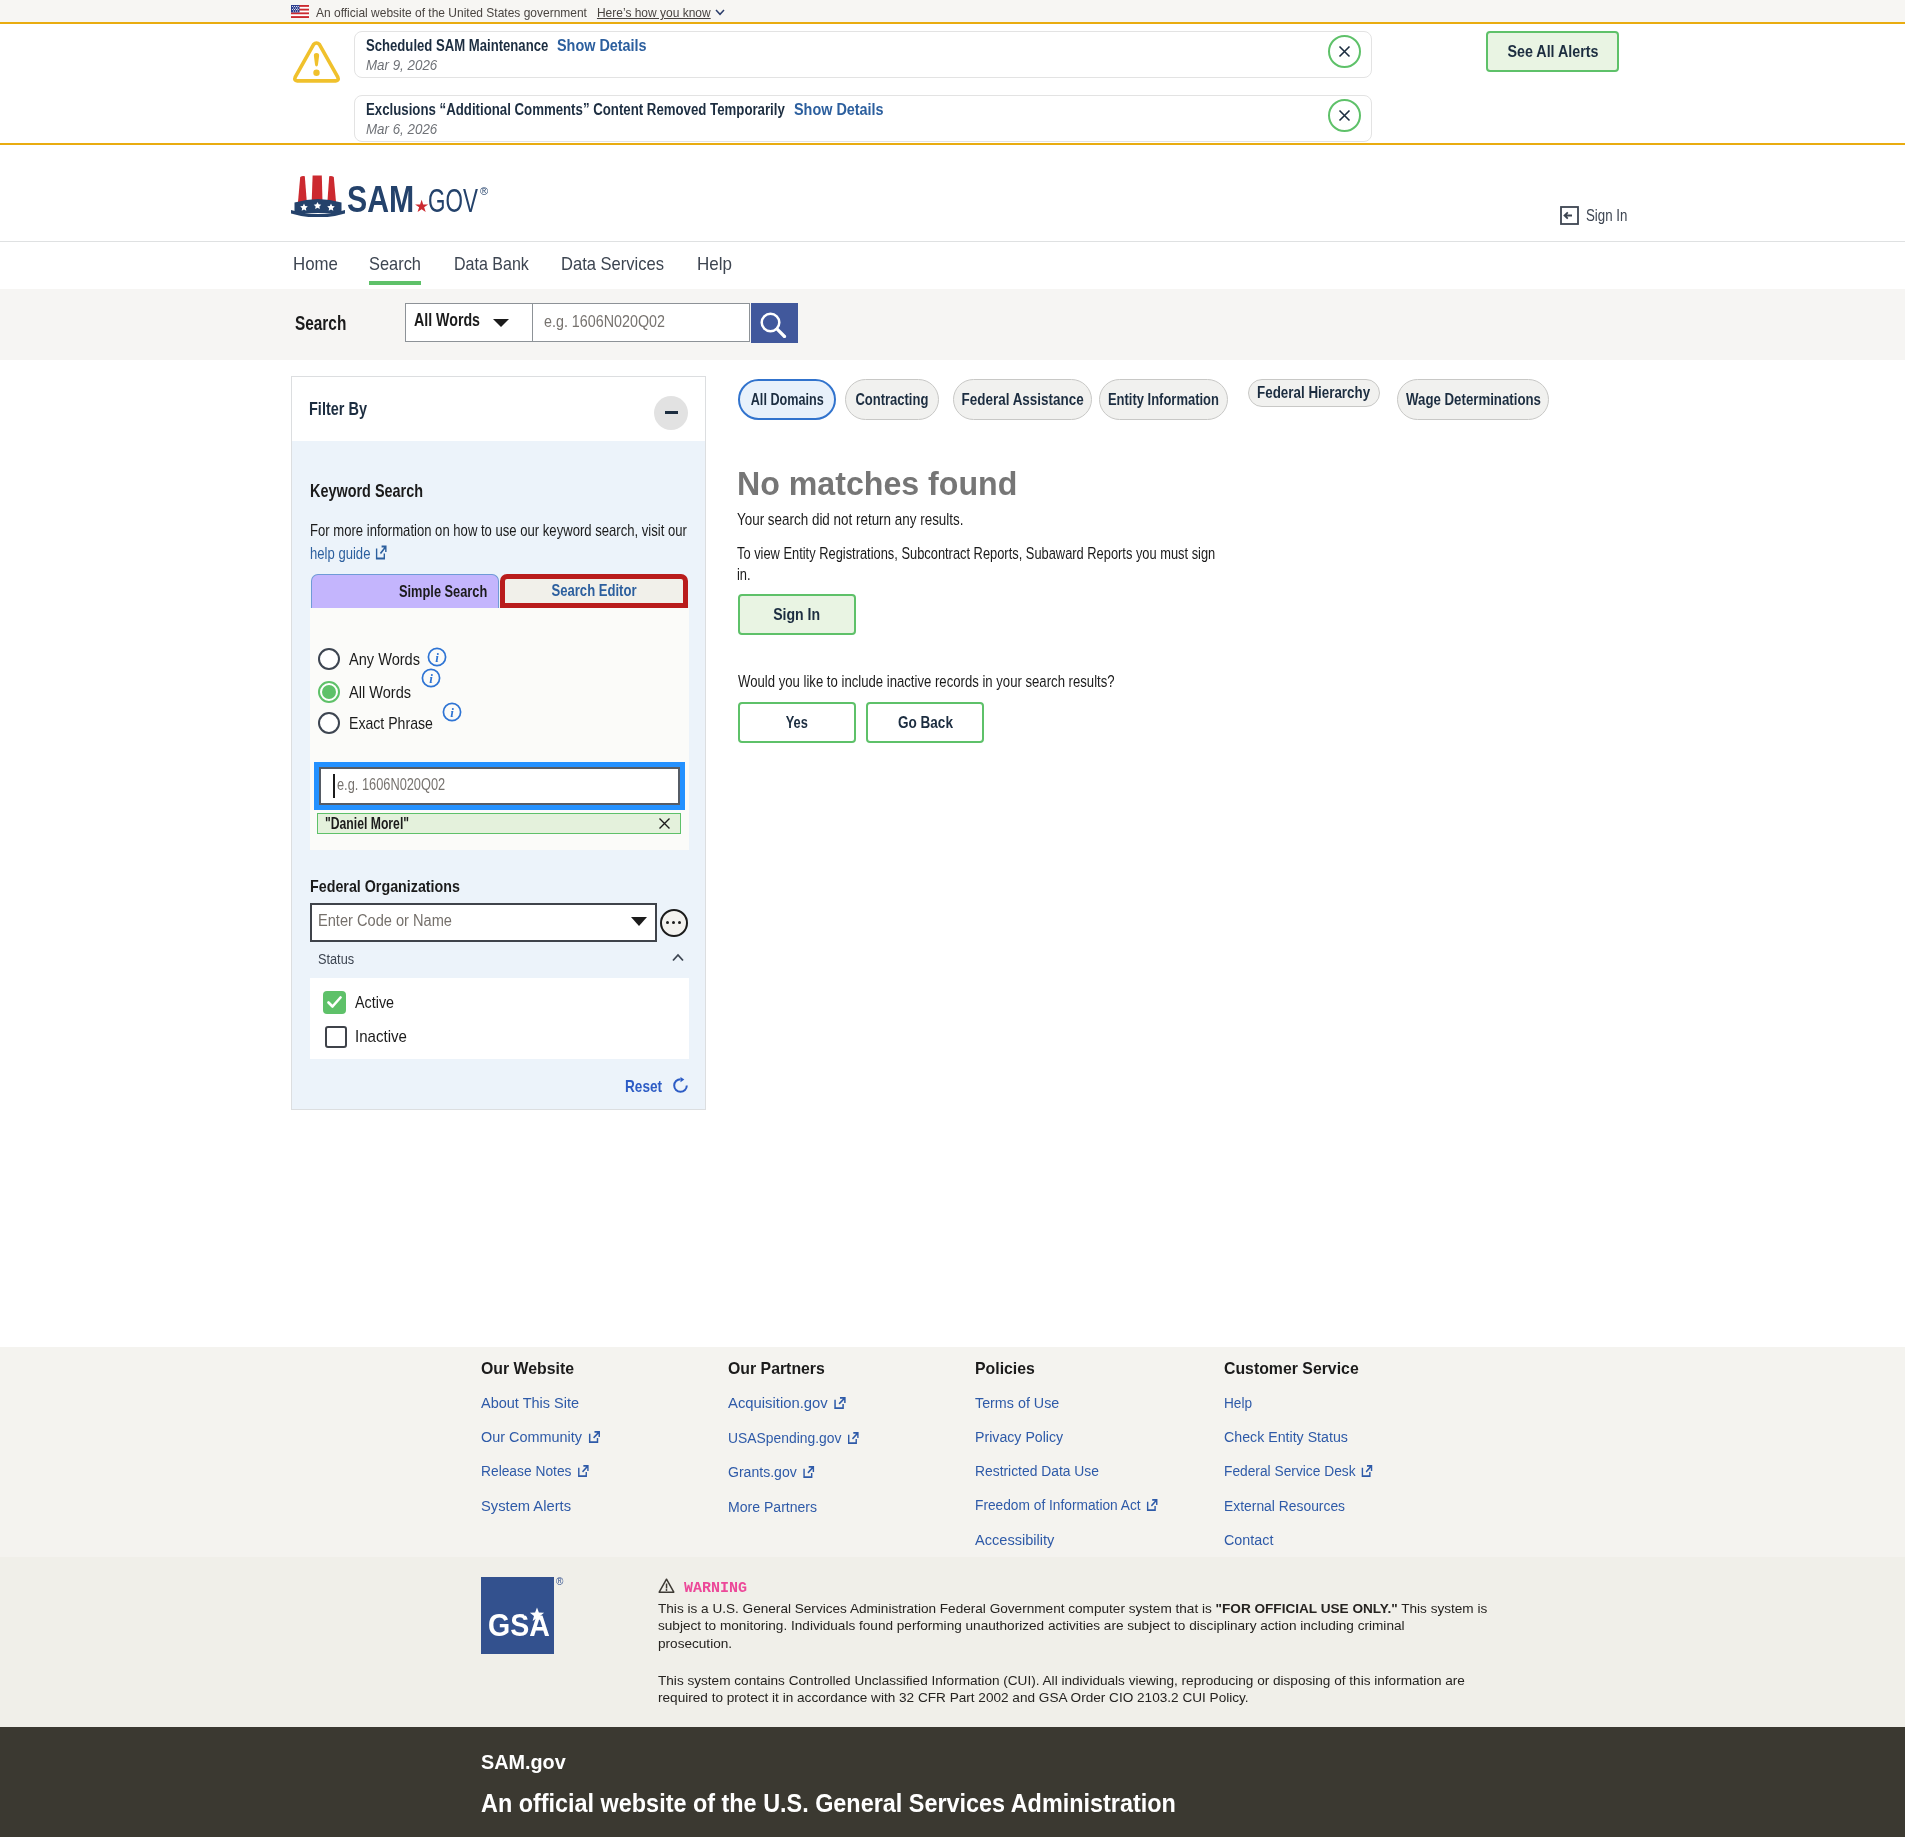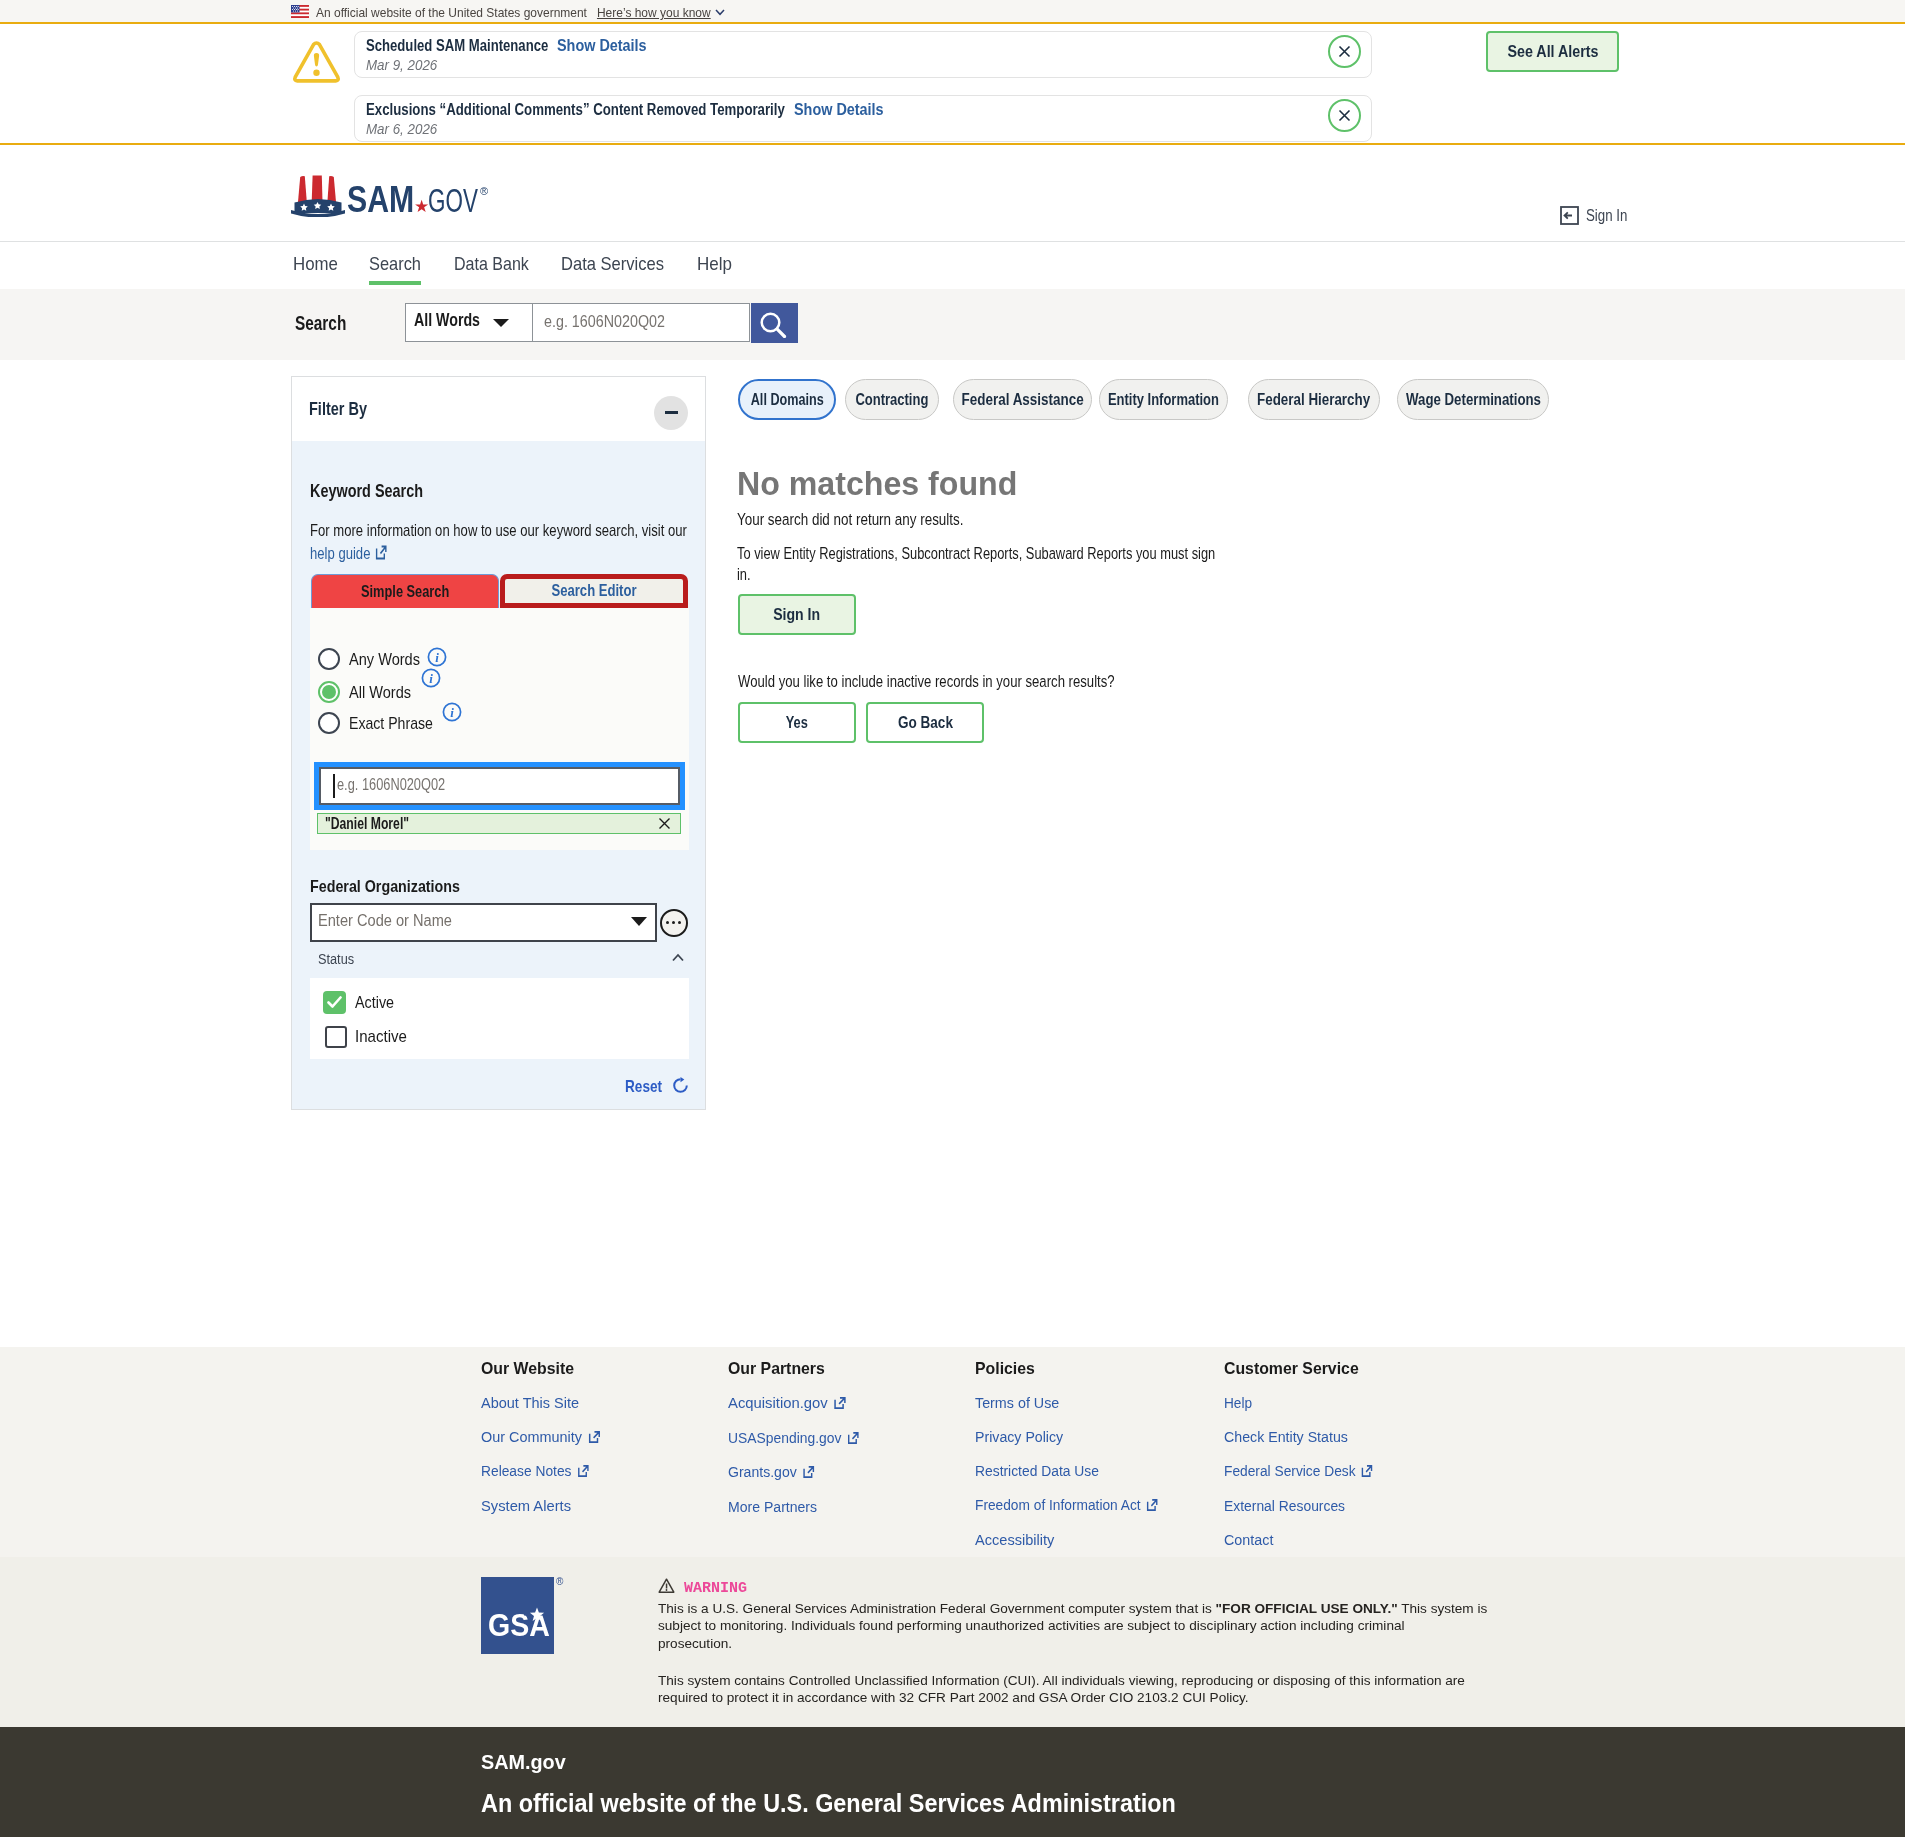--- a/index.html
+++ b/index.html
@@ -122,21 +122,21 @@
 <div class="abs" style="left:292px; top:377px; width:413px; height:64px; background:#fff;"></div>
 <div class="tx" style="left:309px; top:398px; font-size:19px; font-weight:bold; color:#1c2d40; transform:scaleX(0.763);">Filter By</div>
 <div class="abs" style="left:654px; top:396px; width:34px; height:34px; border-radius:50%; background:#e2e2e2;"></div>
 <div class="abs" style="left:665px; top:411px; width:13px; height:3px; background:#1c2d40;"></div>
 
 <div class="tx" style="left:310px; top:480px; font-size:19px; font-weight:bold; color:#1b1b1b; transform:scaleX(0.759);">Keyword Search</div>
 <div class="tx" style="left:310px; top:519px; font-size:17px; line-height:23px; color:#1b1b1b; transform:scaleX(0.77);">For more information on how to use our keyword search, visit our<br><a href="#" style="color:#2c5f9e;">help guide</a><svg class="ext" viewBox="0 0 17 17" style="width:17px;height:17px;">
       <path d="M2.5 4.5 L2.5 14.5 L12.5 14.5 L12.5 9.5 M9 2.5 L14.5 2.5 L14.5 8 M14.2 2.8 L7.5 9.5" fill="none" stroke="#2c5f9e" stroke-width="1.8"></path>
     </svg></div>
 
-<div class="btn" style="left:311px; top:574px; width:188px; height:34px; background:#ef4444; border:1px solid #6f9bd6; border-bottom:none; border-radius:7px 7px 0 0;">
+<div class="btn" style="left:311px; top:574px; width:188px; height:34px; background:#c4b5fd; border:1px solid #6f9bd6; border-bottom:none; border-radius:7px 7px 0 0;justify-content:flex-end;">
     <span style="font-size:16px; font-weight:bold; color:#1b1b1b; transform:scaleX(0.8);">Simple Search</span>
   </div>
 <div class="btn" style="left:500px; top:574px; width:188px; height:34px; background:#f1f0ea; border:5px solid #b91c1c; border-radius:7px 7px 0 0;">
     <span style="font-size:16px; font-weight:bold; color:#2c5f9e; transform:scaleX(0.817);">Search Editor</span>
   </div>
 
 <div class="abs" style="left:310px; top:608px; width:379px; height:242px; background:#fbfbf9;"></div>
 
 <div class="abs" style="left:318px; top:648px; width:22px; height:22px; border-radius:50%; border:2px solid #3d4551; background:#fff;"></div>
 <div class="tx" style="left:349px; top:650px; font-size:17px; color:#1b1b1b; transform:scaleX(0.857);">Any Words</div>
@@ -205,21 +205,21 @@
   </div>
 <div class="btn" style="left:845px; top:379px; width:94px; height:41px; border-radius:21px; background:#f1f1ef; border:1px solid #c8c8c6;">
     <span style="font-size:16px; font-weight:bold; color:#1c2d40; transform:scaleX(0.813);">Contracting</span>
   </div>
 <div class="btn" style="left:953px; top:379px; width:139px; height:41px; border-radius:21px; background:#f1f1ef; border:1px solid #c8c8c6;">
     <span style="font-size:16px; font-weight:bold; color:#1c2d40; transform:scaleX(0.84);">Federal Assistance</span>
   </div>
 <div class="btn" style="left:1099px; top:379px; width:129px; height:41px; border-radius:21px; background:#f1f1ef; border:1px solid #c8c8c6;">
     <span style="font-size:16px; font-weight:bold; color:#1c2d40; transform:scaleX(0.811);">Entity Information</span>
   </div>
-<div class="btn" style="left:1248px; top:379px; width:132px; height:41px; border-radius:21px; background:#f1f1ef; border:1px solid #c8c8c6;">
+<div class="btn" style="left:1248px; top:379px; width:132px; height:28px; border-radius:21px; background:#f1f1ef; border:1px solid #c8c8c6;">
     <span style="font-size:16px; font-weight:bold; color:#1c2d40; transform:scaleX(0.836);">Federal Hierarchy</span>
   </div>
 <div class="btn" style="left:1397px; top:379px; width:152px; height:41px; border-radius:21px; background:#f1f1ef; border:1px solid #c8c8c6;">
     <span style="font-size:16px; font-weight:bold; color:#1c2d40; transform:scaleX(0.828);">Wage Determinations</span>
   </div>
 
 <div class="tx" style="left:737px; top:466px; font-size:34px; font-weight:bold; color:#767676; transform:scaleX(0.945); line-height:34px;">No matches found</div>
 <div class="tx" style="left:737px; top:510px; font-size:16.3px; color:#1b1b1b; transform:scaleX(0.825);">Your search did not return any results.</div>
 <div class="tx" style="left:737px; top:543px; font-size:16.3px; line-height:21px; color:#1b1b1b; transform:scaleX(0.79);">To view Entity Registrations, Subcontract Reports, Subaward Reports you must sign<br>in.</div>
 

